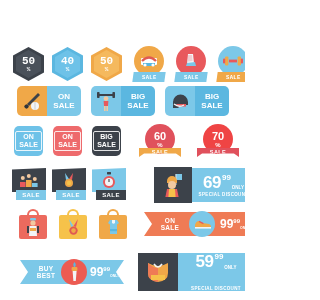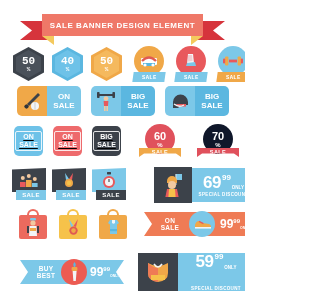--- a/index.html
+++ b/index.html
@@ -104,29 +104,20 @@
   .ribcircle{position:absolute;width:26px;height:26px;border-radius:50%;
     display:flex;align-items:center;justify-content:center;}
 
   svg{display:block;}
 </style>
 </head>
 <body>
 
 <div class="sheet">
 
-  <div class="title-wrap">
-    <div class="tail l"></div>
-    <div class="tail r"></div>
-    <div class="fold l"></div>
-    <div class="fold r"></div>
-    <div class="title-bar">
-      <span>SALE BANNER DESIGN ELEMENT</span>
-    </div>
-  </div>
 
   <div class="row" style="top:45px;height:38px;padding-left:13px;gap:8px;font-family:Liberation Mono, monospace;">
 
     <div class="hex" style="background:#3c424a;">
       <div class="inner" style="background:#4a515a;">
         <div class="num">50</div>
         <div class="pc">%</div>
       </div>
     </div>
 
@@ -243,21 +234,21 @@
           </svg>
         </span>
       </div>
       <div class="txt" style="background:#5bb7e0;">
         <b>BIG</b>
         <b>SALE</b>
       </div>
     </div>
   </div>
 
-  <div class="row" style="top:123px;height:36px;padding-left:14px;gap:10px;text-decoration:underline;">
+  <div class="row" style="top:123px;height:36px;padding-left:14px;gap:10px;">
 
     <div class="sq" style="background:#6ec2e8;">
       <div class="box">
         <b>ON</b>
         <b>SALE</b>
       </div>
     </div>
 
     <div class="sq" style="background:#ee6a6c;">
       <div class="box">
@@ -277,21 +268,21 @@
       <div class="disc" style="background:#e0515c;">
         <div class="n">60</div>
         <div class="p">%</div>
       </div>
       <div class="band" style="background:#f0a848;">
         <span>SALE</span>
       </div>
     </div>
 
     <div class="pcirc" style="margin-left:6px;">
-      <div class="disc" style="background:#0f172a;">
+      <div class="disc" style="background:#ef4444;">
         <div class="n">70</div>
         <div class="p">%</div>
       </div>
       <div class="band" style="background:#e0515c;">
         <span>SALE</span>
       </div>
     </div>
   </div>
 
   <div class="row" style="top:166px;height:38px;padding-left:10px;gap:4px;">

